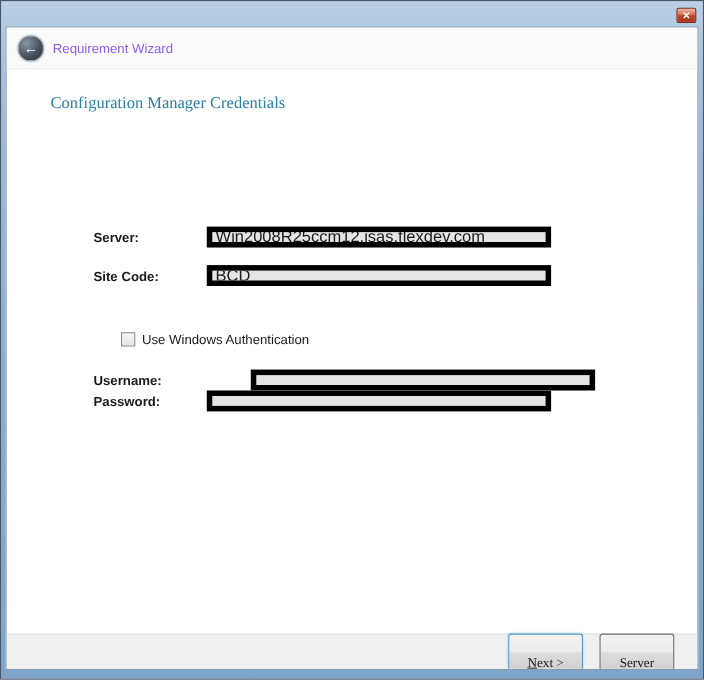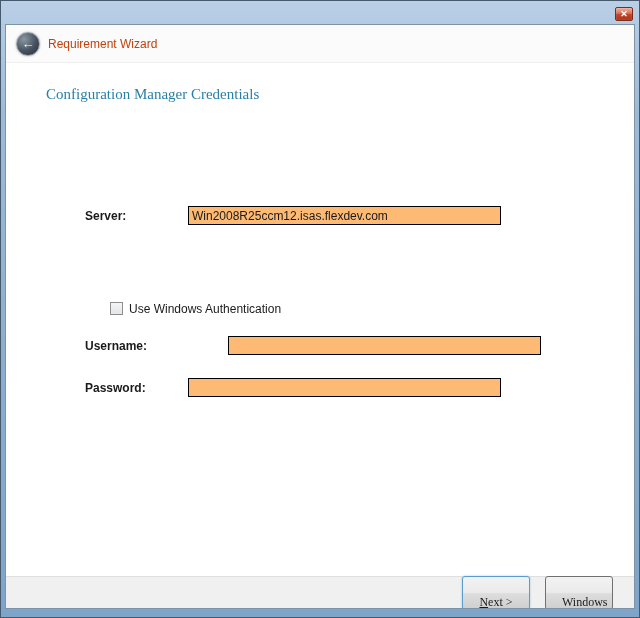--- a/index.html
+++ b/index.html
@@ -43,43 +43,43 @@
     position:absolute; left:10px; top:7px;
     width:24px; height:24px; border-radius:50%;
     background:radial-gradient(circle at 32% 28%, #8a96a2 0%, #46525d 55%, #252c33 100%);
     border:1px solid #97a1ab;
     color:#ffffff; font-size:13px; line-height:22px; text-align:center;
     cursor:default;
     box-shadow:0 0 2px rgba(0,0,0,.35);
   }
   .header-title {
     position:absolute; left:42px; top:12px;
-    font-size:12px; color:#c2410c;
+    font-size:12px; color:#8b5cf6;
   }
 
   .page-title {
     position:absolute; left:40px; top:61px;
     font-size:15px; color:#2a7fa8;font-family:Liberation Serif, serif;
   }
 
   .form-row {
     position:absolute; left:79px;
     display:flex; align-items:center;
     height:29px;
   }
   .form-label {
     width:103px;
     font-size:12px; font-weight:bold; color:#1a1a1a;
   }
   .text-input {
     width:313px; height:19px;
-    border:1px solid #000000;
-    background:#fdba74;
+    border:5px solid #000000;
+    background:#e5e5e5;
     font-family:"Liberation Sans", sans-serif;
-    font-size:12px; color:#1a1a1a;
+    font-size:15px; color:#1a1a1a;
     padding:1px 3px;
     outline:none;
   }
 
   .checkbox-row {
     position:absolute; left:104px; top:277px;
     display:flex; align-items:flex-start; gap:6px;
   }
   .checkbox-box {
     width:13px; height:13px;
@@ -127,35 +127,39 @@
       <div class="header-title">Requirement Wizard</div>
     </div>
 
     <div class="page-title">Configuration Manager Credentials</div>
 
     <div class="form-row" style="top:176px;">
       <div class="form-label">Server:</div>
       <input type="text" class="text-input" value="Win2008R25ccm12.isas.flexdev.com" style="">
     </div>
 
+    <div class="form-row" style="top:211px;">
+      <div class="form-label">Site Code:</div>
+      <input type="text" class="text-input" value="BCD" style="">
+    </div>
 
     <div class="checkbox-row">
       <span class="checkbox-box"></span>
       <span class="checkbox-label">Use Windows Authentication</span>
     </div>
 
     <div class="form-row" style="top:306px;gap:40px;">
       <div class="form-label">Username:</div>
       <input type="text" class="text-input" value="" style="">
     </div>
 
-    <div class="form-row" style="top:348px;">
+    <div class="form-row" style="top:325px;">
       <div class="form-label">Password:</div>
       <input type="text" class="text-input" value="" style="">
     </div>
 
     <div class="footer">
       <button class="btn btn-default"><span class="accel">N</span><span>ext &gt;</span></button>
-      <button class="btn">Windows</button>
+      <button class="btn">Server</button>
     </div>
 
   </div>
 </div>
 
 </body></html>

